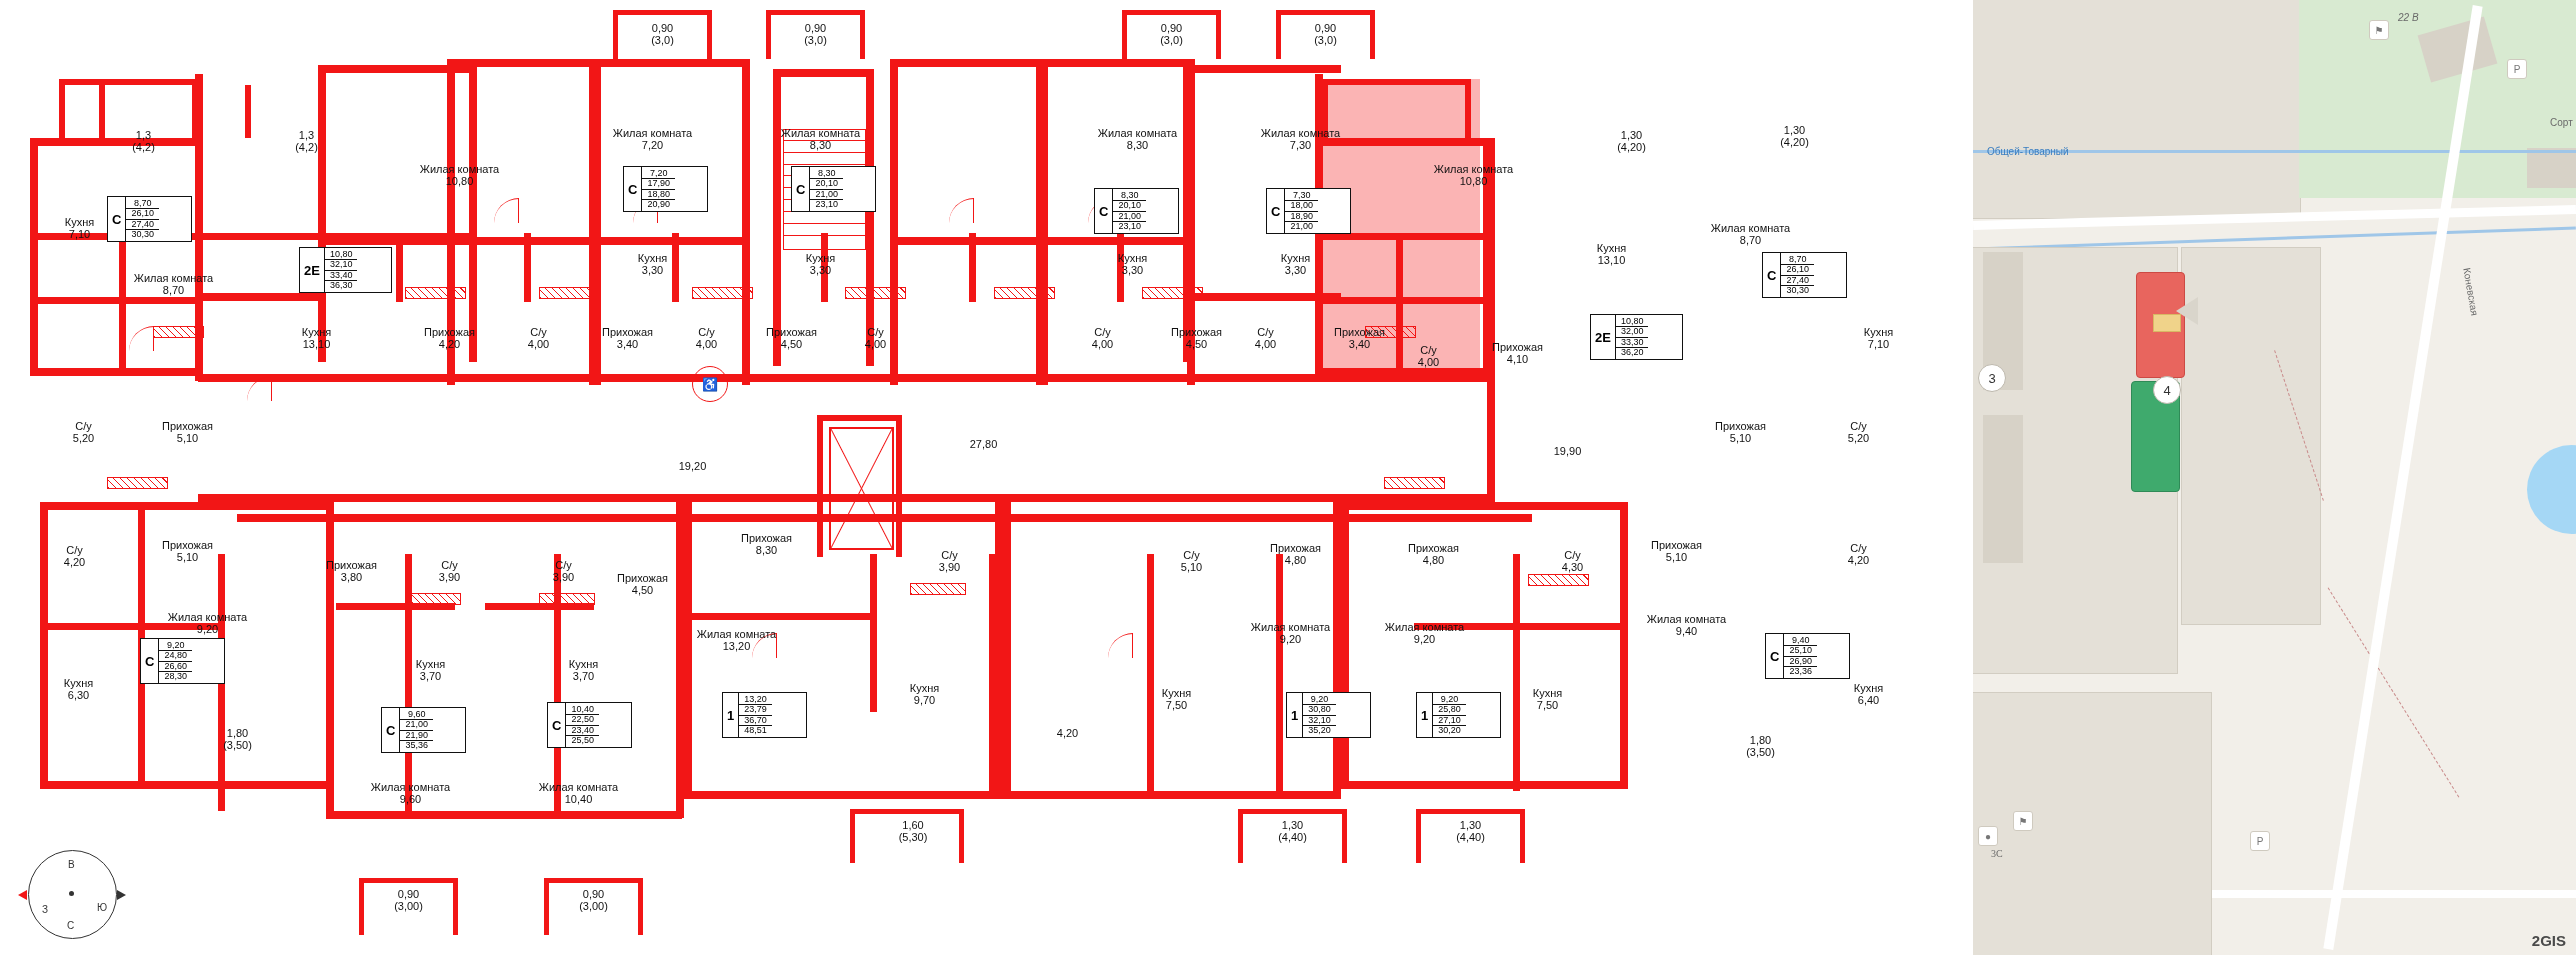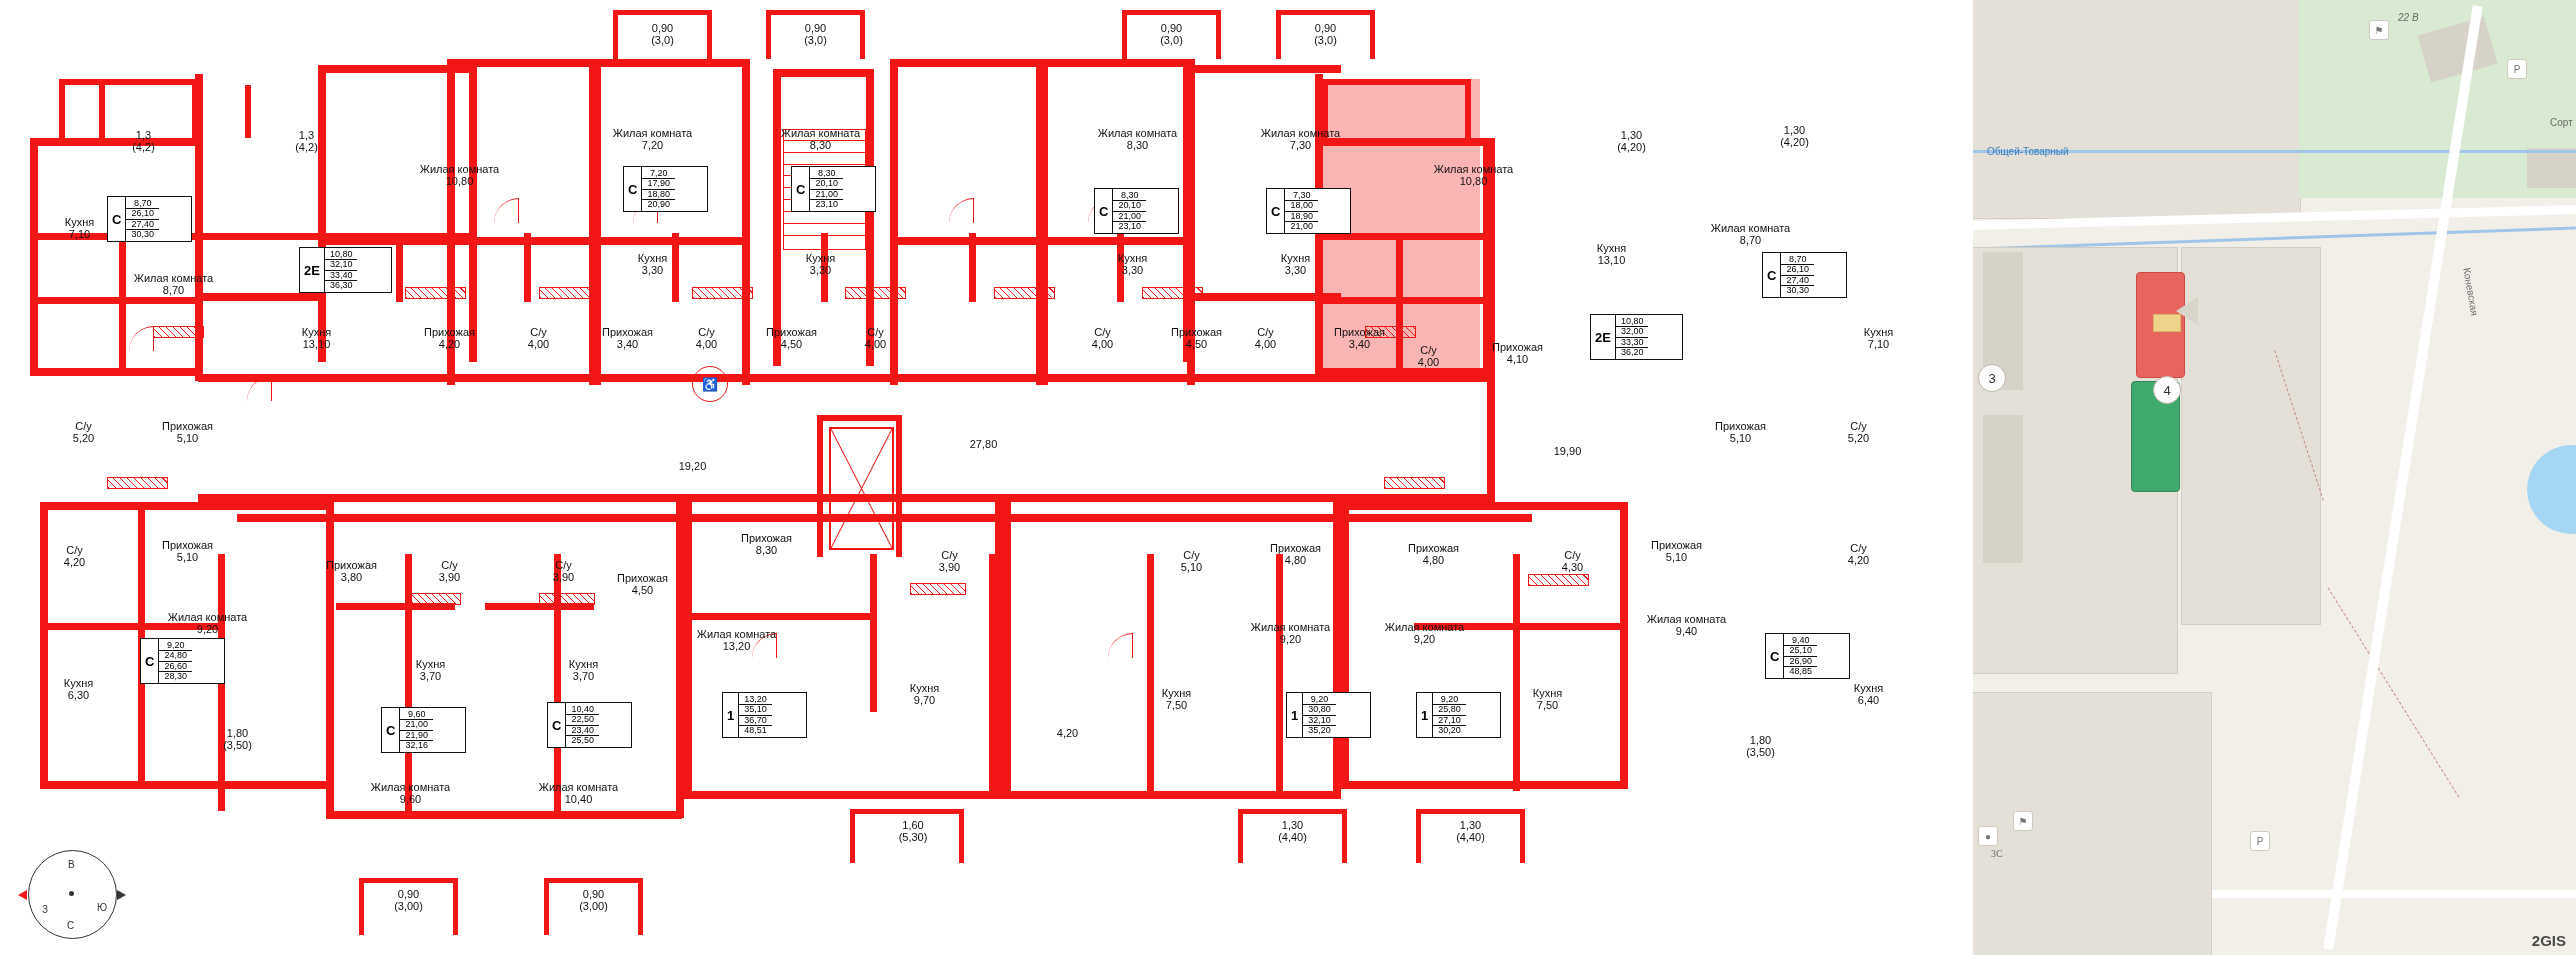--- a/index.html
+++ b/index.html
@@ -313,39 +313,39 @@
         <div>28,30</div>
       </div>
     </div>
 
     <div class="spec" style="left:381px;top:707px;width:83px;height:44px;">
       <div class="tag">С</div>
       <div class="rows">
         <div>9,60</div>
         <div>21,00</div>
         <div>21,90</div>
-        <div>32,16</div>
+        <div>35,36</div>
       </div>
     </div>
 
     <div class="spec" style="left:547px;top:702px;width:83px;height:44px;">
       <div class="tag">С</div>
       <div class="rows">
         <div>10,40</div>
         <div>22,50</div>
         <div>23,40</div>
         <div>25,50</div>
       </div>
     </div>
 
     <div class="spec" style="left:722px;top:692px;width:83px;height:44px;">
       <div class="tag">1</div>
       <div class="rows">
         <div>13,20</div>
-        <div>35,10</div>
+        <div>23,79</div>
         <div>36,70</div>
         <div>48,51</div>
       </div>
     </div>
 
     <div class="spec" style="left:1286px;top:692px;width:83px;height:44px;">
       <div class="tag">1</div>
       <div class="rows">
         <div>9,20</div>
         <div>30,80</div>
@@ -363,21 +363,21 @@
         <div>30,20</div>
       </div>
     </div>
 
     <div class="spec" style="left:1765px;top:633px;width:83px;height:44px;">
       <div class="tag">С</div>
       <div class="rows">
         <div>9,40</div>
         <div>25,10</div>
         <div>26,90</div>
-        <div>48,85</div>
+        <div>23,36</div>
       </div>
     </div>
 
     <div class="lbl" style="left:40px;top:216px;width:79px;"><span>Кухня</span><br><span>7,10</span></div>
     <div class="lbl" style="left:119px;top:272px;width:109px;"><span>Жилая комната</span><br><span>8,70</span></div>
     <div class="lbl" style="left:49px;top:420px;width:69px;"><span>С/у</span><br><span>5,20</span></div>
     <div class="lbl" style="left:143px;top:420px;width:89px;"><span>Прихожая</span><br><span>5,10</span></div>
     <div class="lbl" style="left:277px;top:326px;width:79px;"><span>Кухня</span><br><span>13,10</span></div>
     <div class="lbl" style="left:405px;top:326px;width:89px;"><span>Прихожая</span><br><span>4,20</span></div>
     <div class="lbl" style="left:400px;top:163px;width:119px;"><span>Жилая комната</span><br><span>10,80</span></div>

